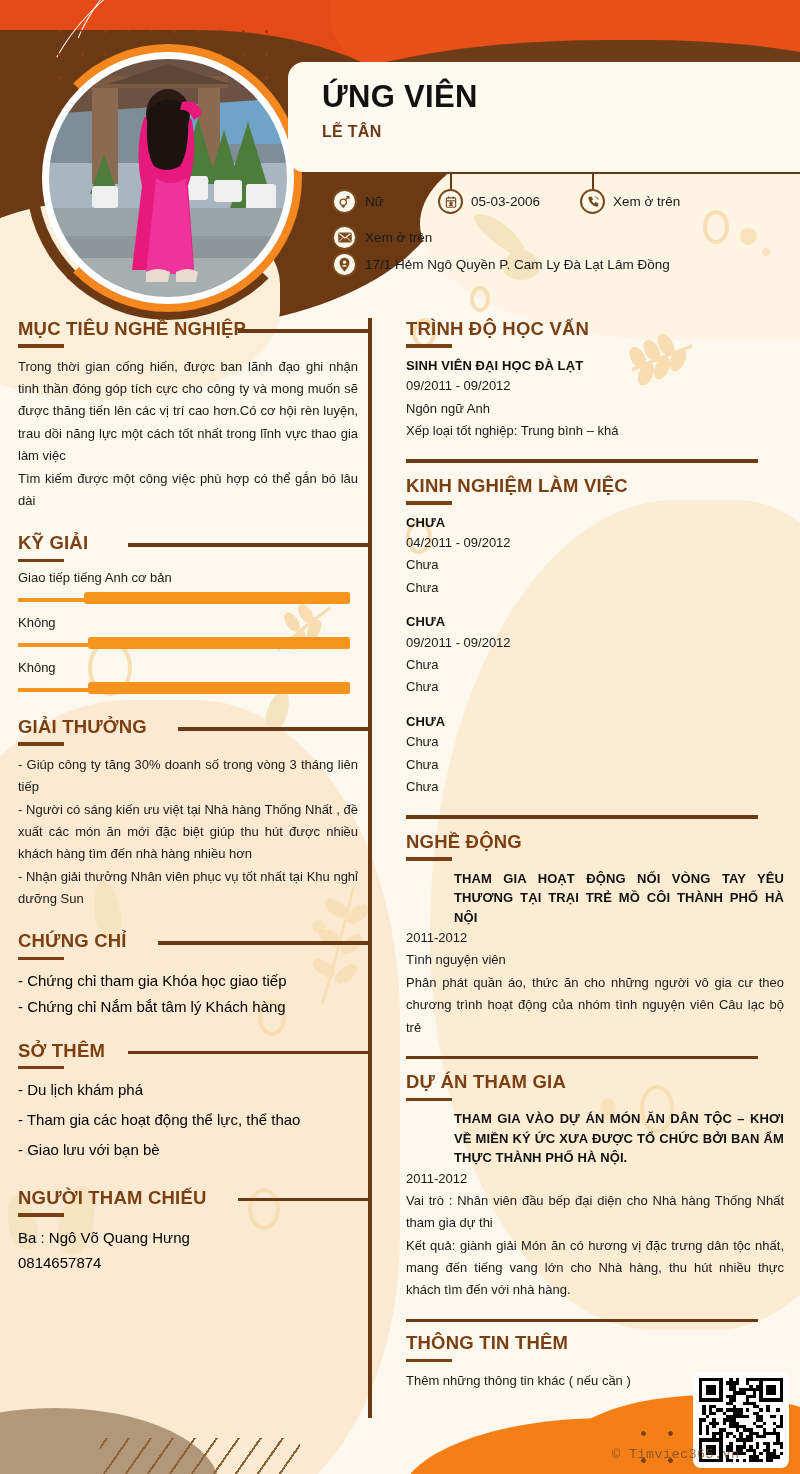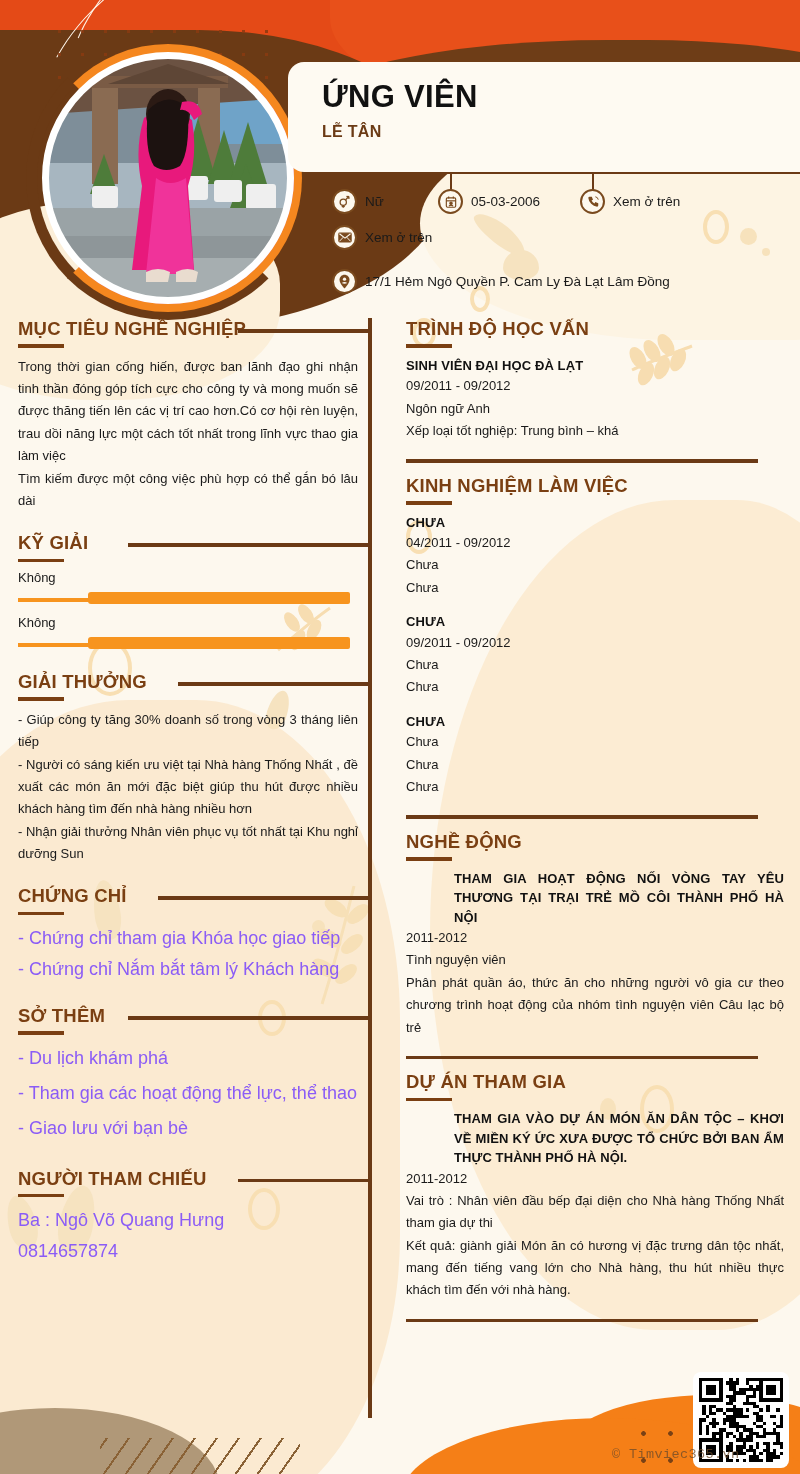--- a/index.html
+++ b/index.html
@@ -197,21 +197,21 @@
     margin-top: 5px; margin-bottom: 8px;
   }
   .connector {
     position: absolute; right: -10px; top: 11px; height: 3.5px;
     background: #6B3A15;
   }
   .body-txt {
     font-size: 13px; color: #1a1a1a; line-height: 1.72;
     text-align: justify;
   }
-  .body-line { font-size: 18px; color: #8b5cf6; line-height: 1.72; }
+  .body-line { font-size: 15px; color: #000000; line-height: 1.72; }
 
   
   .skill { margin-bottom: 11px; }
   .skill-name { font-size: 13px; color: #1a1a1a; margin-bottom: 7px; }
   .bar-track {
     position: relative; width: 332px; height: 12px;
   }
   .bar-base {
     position: absolute; left: 0; top: 6px; width: 332px; height: 4px;
     background: #F7941E;
@@ -427,21 +427,21 @@
       <span class="ico">
         <svg width="14" height="11" viewBox="0 0 24 18" fill="none" stroke="#7A4A1E" stroke-width="2">
           <rect x="1.5" y="1.5" width="21" height="15" rx="1.5" fill="#7A4A1E"></rect>
           <path d="M2.5 2.5 L12 10 L21.5 2.5" stroke="#FDF8EE" stroke-width="2"></path>
           <path d="M2.5 15.5 L9 8.5 M21.5 15.5 L15 8.5" stroke="#FDF8EE" stroke-width="1.6"></path>
         </svg>
       </span>
       <span class="ctext">Xem ở trên</span>
     </div>
 
-    <div class="contact-row" style="left:44px; top:97px;">
+    <div class="contact-row" style="left:44px; top:80px;">
       <span class="ico">
         <svg width="13" height="15" viewBox="0 0 20 24" fill="#7A4A1E">
           <path d="M10 1 C5.6 1 2 4.6 2 9 c0 6 8 14 8 14 s8 -8 8 -14 c0 -4.4 -3.6 -8 -8 -8 Z"></path>
           <circle cx="10" cy="8.2" r="2.6" fill="#FDF8EE"></circle>
           <path d="M5.6 14.5 q4.4 -3.4 8.8 0 q-4.4 2.4 -8.8 0 Z" fill="#FDF8EE"></path>
         </svg>
       </span>
       <span class="ctext">17/1 Hẻm Ngô Quyền P. Cam Ly Đà Lạt Lâm Đồng</span>
     </div>
   </div>
@@ -456,20 +456,27 @@
       <div class="title-underline"></div>
       <p class="body-txt">Trong thời gian cống hiến, được ban lãnh đạo ghi nhận tinh thần đóng góp tích cực cho công ty và mong muốn sẽ được thăng tiến lên các vị trí cao hơn.Có cơ hội rèn luyện, trau dồi năng lực một cách tốt nhất trong lĩnh vực thao gia làm việc</p>
       <p class="body-txt" style="margin-bottom:2px;">Tìm kiếm được một công việc phù hợp có thể gắn bó lâu dài</p>
     </div>
 
     <div class="sec" style="margin-top:20px;">
       <h2 class="sec-title">KỸ GIẢI</h2>
       <div class="connector" style="width:240px;"></div>
       <div class="title-underline"></div>
 
+      <div class="skill">
+        <div class="skill-name">Giao tiếp tiếng Anh cơ bản</div>
+        <div class="bar-track">
+          <div class="bar-base"></div>
+          <div class="bar-fill" style="left:20%; width:80%;"></div>
+        </div>
+      </div>
       <div class="skill">
         <div class="skill-name">Không</div>
         <div class="bar-track">
           <div class="bar-base"></div>
           <div class="bar-fill" style="left:21%; width:79%;"></div>
         </div>
       </div>
       <div class="skill">
         <div class="skill-name">Không</div>
         <div class="bar-track">
@@ -570,20 +577,25 @@
       <div class="title-underline"></div>
       <div class="entry">
         <div class="entry-title wide">THAM GIA VÀO DỰ ÁN MÓN ĂN DÂN TỘC – KHƠI VỀ MIỀN KÝ ỨC XƯA ĐƯỢC TỔ CHỨC BỞI BAN ẨM THỰC THÀNH PHỐ HÀ NỘI.</div>
         <div class="entry-line">2011-2012</div>
         <div class="entry-para">Vai trò : Nhân viên đầu bếp đại diện cho Nhà hàng Thống Nhất tham gia dự thi</div>
         <div class="entry-para">Kết quả: giành giải Món ăn có hương vị đặc trưng dân tộc nhất, mang đến tiếng vang lớn cho Nhà hàng, thu hút nhiều thực khách tìm đến với nhà hàng.</div>
       </div>
     </div>
     <div class="rule" style="margin-bottom:10px;"></div>
 
+    <div class="sec">
+      <h2 class="sec-title">THÔNG TIN THÊM</h2>
+      <div class="title-underline"></div>
+      <div class="entry-line">Thêm những thông tin khác ( nếu cần )</div>
+    </div>
   </div>
 
   <div class="qr-box">
     <div class="qr-grid" id="qr">
         <i></i>
         <i></i>
         <i></i>
         <i></i>
         <i></i>
         <i></i>

